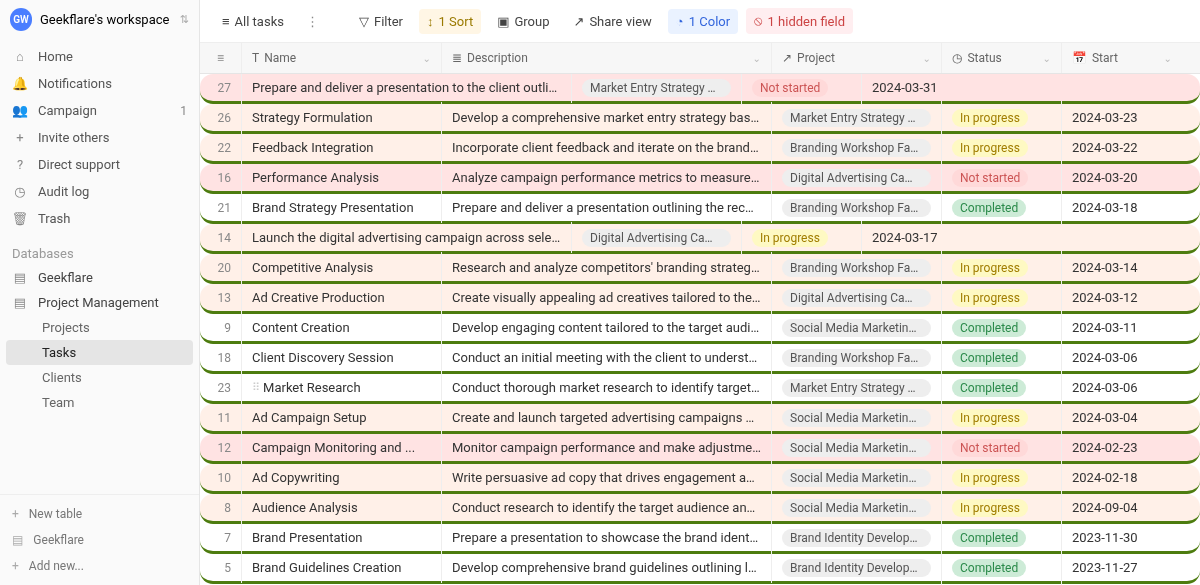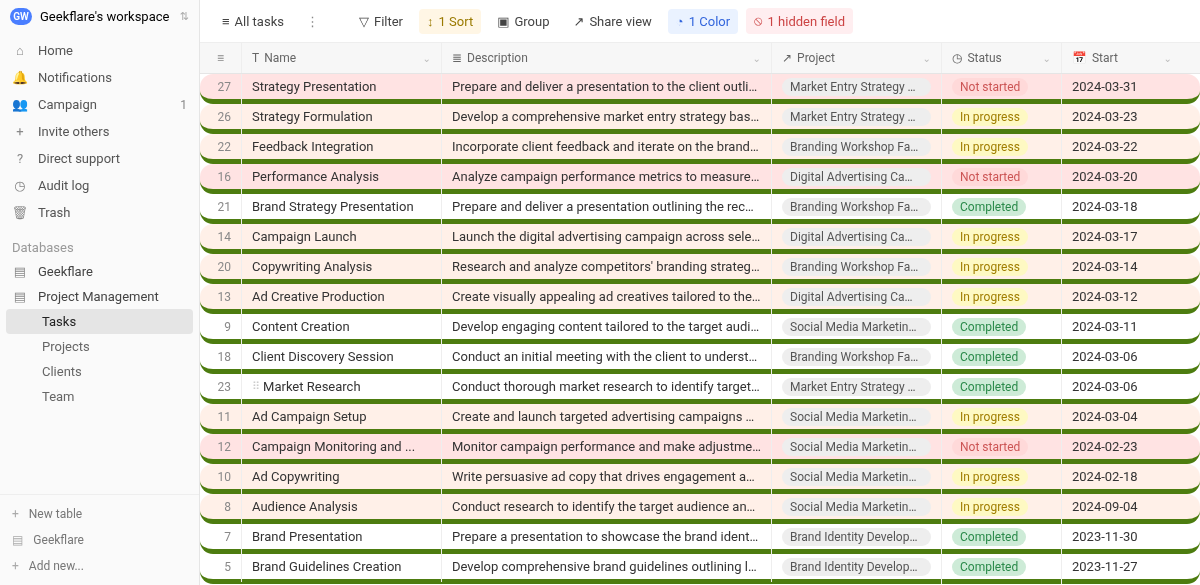--- a/index.html
+++ b/index.html
@@ -1,21 +1,21 @@
 <!DOCTYPE html>
 <html><head>
 <meta charset="utf-8">
 <style>
 * { box-sizing: border-box; margin: 0; padding: 0; }
 body { font-family: -apple-system, BlinkMacSystemFont, "Segoe UI", Roboto, sans-serif; font-size: 13px; color: #333; background: #fff; overflow: hidden; }
 .app { display: flex; width: 1200px; height: 585px; }
 
 .sidebar { width: 200px; flex-shrink: 0; border-right: 1px solid #e5e5e5; display: flex; flex-direction: column; background: #fafafa; }
 .ws-header { display: flex; align-items: center; padding: 8px 10px; gap: 8px; }
-.ws-avatar { width: 22px; height: 17px; border-radius: 11px; background: #4a7eff; color: #fff; font-size: 10px; font-weight: 600; display: flex; align-items: center; justify-content: center; }
+.ws-avatar { width: 22px; height: 23px; border-radius: 11px; background: #4a7eff; color: #fff; font-size: 10px; font-weight: 600; display: flex; align-items: center; justify-content: center; }
 .ws-name { flex: 1; font-size: 13px; color: #000000; }
 .ws-chevron { color: #aaa; font-size: 11px; }
 
 .nav-section { padding: 4px 0; }
 .nav-item { display: flex; align-items: center; padding: 6px 12px; gap: 10px; color: #555; cursor: pointer; font-size: 13px; }
 .nav-item .icon { width: 16px; display: flex; justify-content: center; color: #888; }
 .nav-item .badge { margin-left: auto; color: #888; font-size: 12px; }
 
 .db-label { padding: 10px 12px 4px; font-size: 13px; color: #999; }
 .db-item { display: flex; align-items: center; padding: 5px 12px; gap: 10px; color: #444; cursor: pointer; font-size: 13px; }
@@ -41,21 +41,21 @@
 .th, .td { padding: 8px 10px; display: flex; align-items: center; gap: 5px; border-right: 1px solid #eee; overflow: hidden; white-space: nowrap; text-overflow: ellipsis; }
 .th .chev { margin-left: auto; color: #bbb; font-size: 10px; }
 .col-num { width: 42px; justify-content: flex-end; color: #888; font-size: 12px; }
 .col-num.th { justify-content: center; }
 .col-name { width: 200px; }
 .col-desc { width: 330px; }
 .col-proj { width: 170px; }
 .col-status { width: 120px; }
 .col-start { width: 120px; border-right: none; }
 
-.trow { display: flex; border-bottom: 5px solid #4d7c0f; height: 30px; align-items: center; font-size: 13px; color: #333; border-radius: 13px; }
+.trow { display: flex; border-bottom: 3px solid #4d7c0f; height: 30px; align-items: center; font-size: 13px; color: #333; border-radius: 13px; }
 .trow.hl-ns { background: #ffe3e3; }
 .trow.hl-ip { background: #fff0e8; }
 .td .txt { overflow: hidden; text-overflow: ellipsis; white-space: nowrap; }
 
 .chip { padding: 2px 8px; border-radius: 10px; font-size: 12px; white-space: nowrap; }
 .chip-proj { background: #eee; color: #555; max-width: 100%; overflow: hidden; text-overflow: ellipsis; }
 .chip-ns { background: #ffd9d9; color: #c55; }
 .chip-ip { background: #fef9c3; color: #a07d00; }
 .chip-cp { background: #cdebd7; color: #2a8a4a; }
 
@@ -106,22 +106,22 @@
 
     <div class="db-label">Databases</div>
     <div class="db-item">
         <span class="icon">▤</span>
         <span>Geekflare</span>
       </div>
     <div class="db-item">
         <span class="icon">▤</span>
         <span>Project Management</span>
       </div>
+    <div class="db-sub">Projects</div>
     <div class="db-sub active">Tasks</div>
-    <div class="db-sub">Projects</div>
     <div class="db-sub">Clients</div>
     <div class="db-sub">Team</div>
 
     <div class="sidebar-footer">
       <div class="footer-item">
           <span class="plus">+</span>
           <span>New table</span>
         </div>
       <div class="footer-item">
           <span class="plus">▤</span>
@@ -195,23 +195,20 @@
           </div>
         <div class="th col-start">
             <span>📅</span>
             <span>Start</span>
             <span class="chev">⌄</span>
           </div>
       </div>
       <div id="tbody">
           <div class="trow hl-ns">
             <div class="td col-num">27</div>
-            <div class="td col-name">
-              <span class="txt">Strategy Presentation</span>
-            </div>
             <div class="td col-desc">
               <span class="txt">Prepare and deliver a presentation to the client outlining ...</span>
             </div>
             <div class="td col-proj">
               <span class="chip chip-proj">Market Entry Strategy Consult</span>
             </div>
             <div class="td col-status">
               <span class="chip chip-ns">Not started</span>
             </div>
             <div class="td col-start">2024-03-31</div>
@@ -275,38 +272,35 @@
             <div class="td col-proj">
               <span class="chip chip-proj">Branding Workshop Facilitation</span>
             </div>
             <div class="td col-status">
               <span class="chip chip-cp">Completed</span>
             </div>
             <div class="td col-start">2024-03-18</div>
           </div>
           <div class="trow hl-ip">
             <div class="td col-num">14</div>
-            <div class="td col-name">
-              <span class="txt">Campaign Launch</span>
-            </div>
             <div class="td col-desc">
               <span class="txt">Launch the digital advertising campaign across selected ...</span>
             </div>
             <div class="td col-proj">
               <span class="chip chip-proj">Digital Advertising Campaign M</span>
             </div>
             <div class="td col-status">
               <span class="chip chip-ip">In progress</span>
             </div>
             <div class="td col-start">2024-03-17</div>
           </div>
           <div class="trow hl-ip">
             <div class="td col-num">20</div>
             <div class="td col-name">
-              <span class="txt">Copywriting Analysis</span>
+              <span class="txt">Competitive Analysis</span>
             </div>
             <div class="td col-desc">
               <span class="txt">Research and analyze competitors' branding strategies a...</span>
             </div>
             <div class="td col-proj">
               <span class="chip chip-proj">Branding Workshop Facilitation</span>
             </div>
             <div class="td col-status">
               <span class="chip chip-ip">In progress</span>
             </div>

